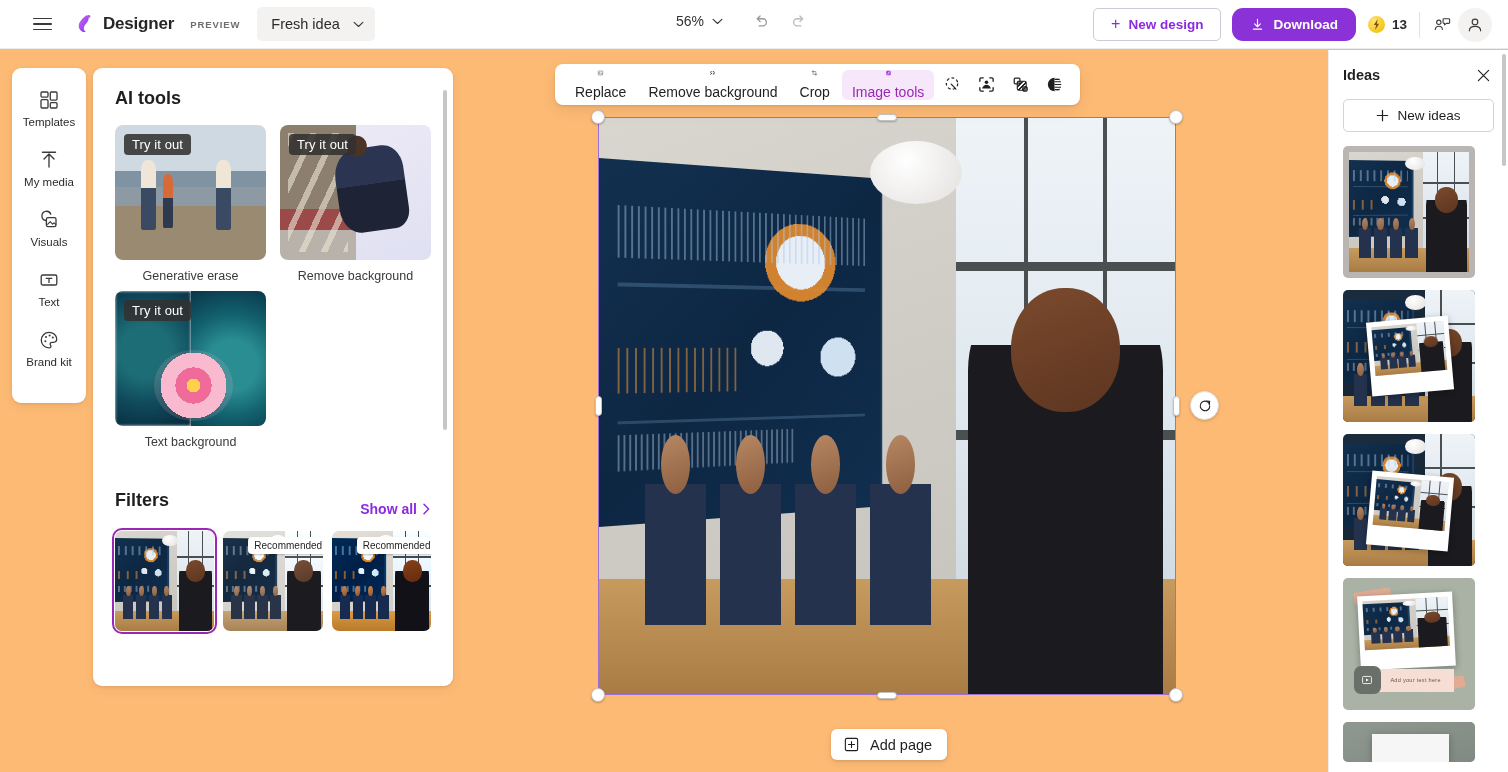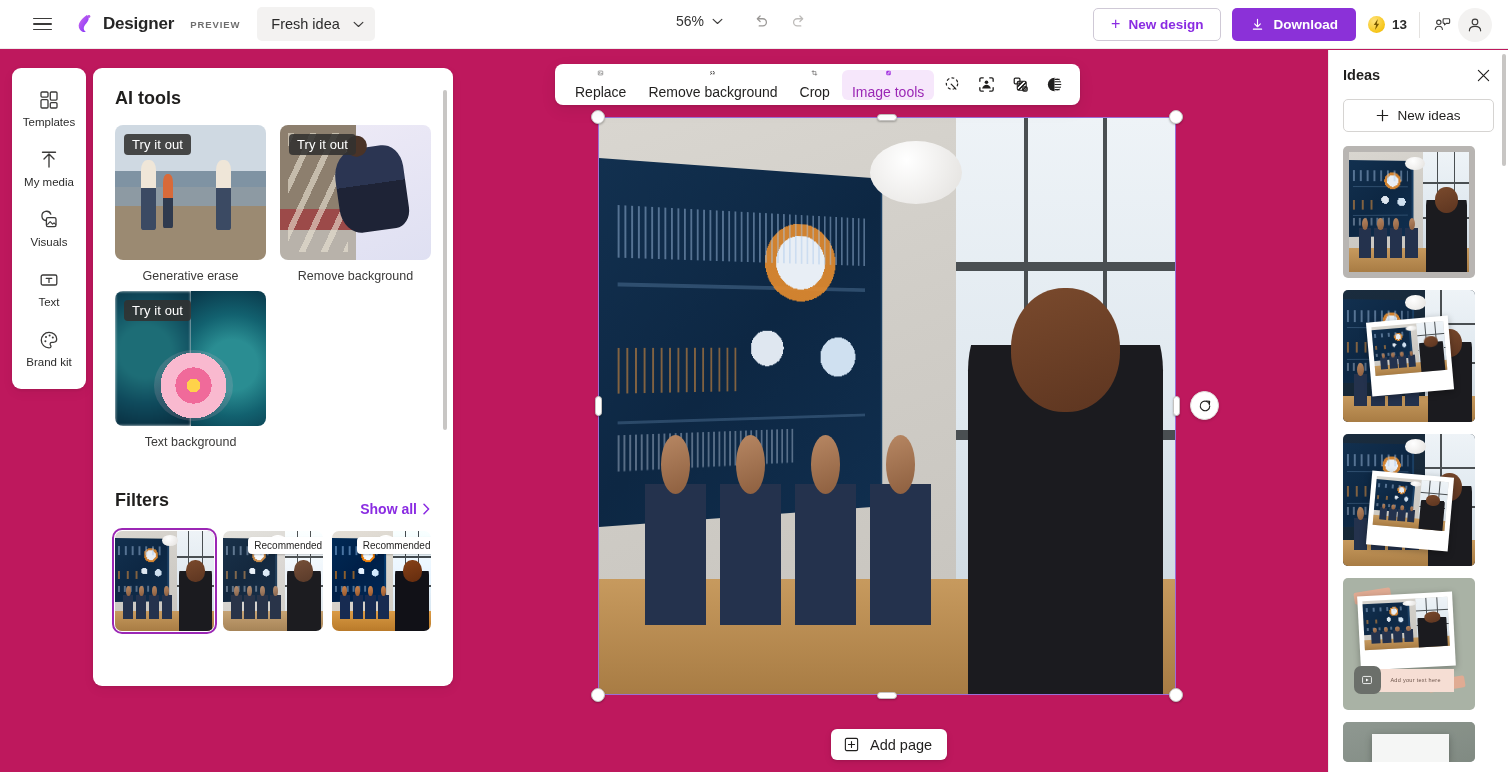--- a/index.html
+++ b/index.html
@@ -2,21 +2,21 @@
 <html><head>
 <meta charset="utf-8">
 <style>
   * { box-sizing: border-box; margin: 0; padding: 0; }
   html, body {
     width: 1508px; height: 772px;
     font-family: "Liberation Sans", sans-serif;
     background: #faf9fb;
     overflow: hidden;
   }
-  #app { position: relative; width: 1508px; height: 772px; background: #be185d; }
+  #app { position: relative; width: 1508px; height: 772px; background: #fdba74; }
 
   
   .header {
     position: absolute; top: 0; left: 0; width: 1508px; height: 49px;
     background: #ffffff; display: flex; align-items: center;
     border-bottom: 1px solid #ececec; z-index: 40;
   }
   .hamburger {
     width: 32px; height: 32px; margin-left: 26px;
     display: flex; flex-direction: column; justify-content: center; align-items: center; gap: 4px;
@@ -51,38 +51,38 @@
   .header-right {
     position: absolute; right: 16px; top: 0; height: 49px; display: flex; align-items: center; gap: 0px;
   }
   .btn-newdesign {
     height: 33px; padding: 0 17px; border: 1px solid #cfc9d6; border-radius: 5px;
     background: #fff; color: #8a2be2; font-size: 13.5px; font-weight: bold;
     display: flex; align-items: center; gap: 8px; cursor: pointer; margin-right: 11px;
   }
   .plus-glyph { font-size: 16px; font-weight: normal; line-height: 1; position: relative; top:-1px; }
   .btn-download {
-    height: 33px; padding: 16px 18px; border: none; border-radius: 5px;
+    height: 33px; padding: 16px 18px; border: none; border-radius: 11px;
     background: #8b31d8; color: #fff; font-size: 13.5px; font-weight: bold;
     display: flex; align-items: center; gap: 8px; cursor: pointer; margin-right: 12px;
   }
   .credits { display: flex; align-items: center; gap: 7px; padding-right: 12px; margin-right: 6px;
              border-right: 1px solid #e4e2e0; height: 26px; cursor: pointer;}
   .coin { width: 17px; height: 17px; border-radius: 50%;
           background: radial-gradient(circle at 35% 30%, #ffe27a, #f6c518 70%, #e0a800);
           display:flex; align-items:center; justify-content:center; }
   .coin svg { width: 9px; height: 11px; }
   .credits-count { font-size: 13.5px; color: #2b2b2b; font-weight: 600; }
   .avatar-btn { width: 34px; height: 34px; border-radius: 50%; background: #f3f2f1;
                 display:flex; align-items:center; justify-content:center; cursor: pointer; }
 
   
   .rail {
     position: absolute; left: 12px; top: 68px; width: 74px;
-    background: #fff; border-radius: 9px; padding: 16px 0 18px;
+    background: #fff; border-radius: 9px; padding: 16px 0 32px;
     box-shadow: 0 1px 3px rgba(0,0,0,.09), 0 4px 12px rgba(0,0,0,.05);
     display: flex; flex-direction: column; align-items: center; gap: 13px;
   }
   .rail-item { width: 66px; display:flex; flex-direction:column; align-items:center; gap:5px;
                padding: 5px 0 3px; border-radius: 6px; cursor: pointer; }
   .rail-label { font-size: 11.5px; color: #2b2b2b; }
   .rail-ico { width: 22px; height: 22px; display:block; }
 
   
   .panel {

